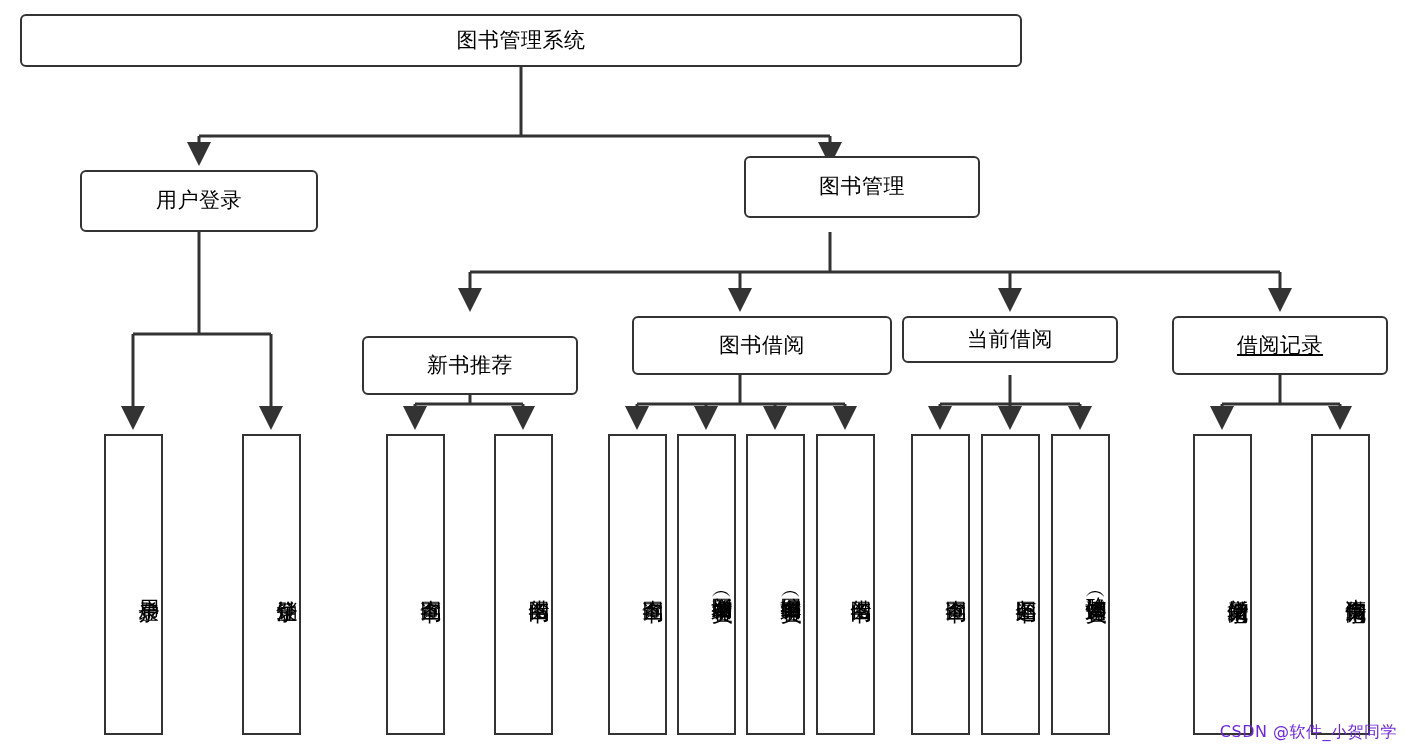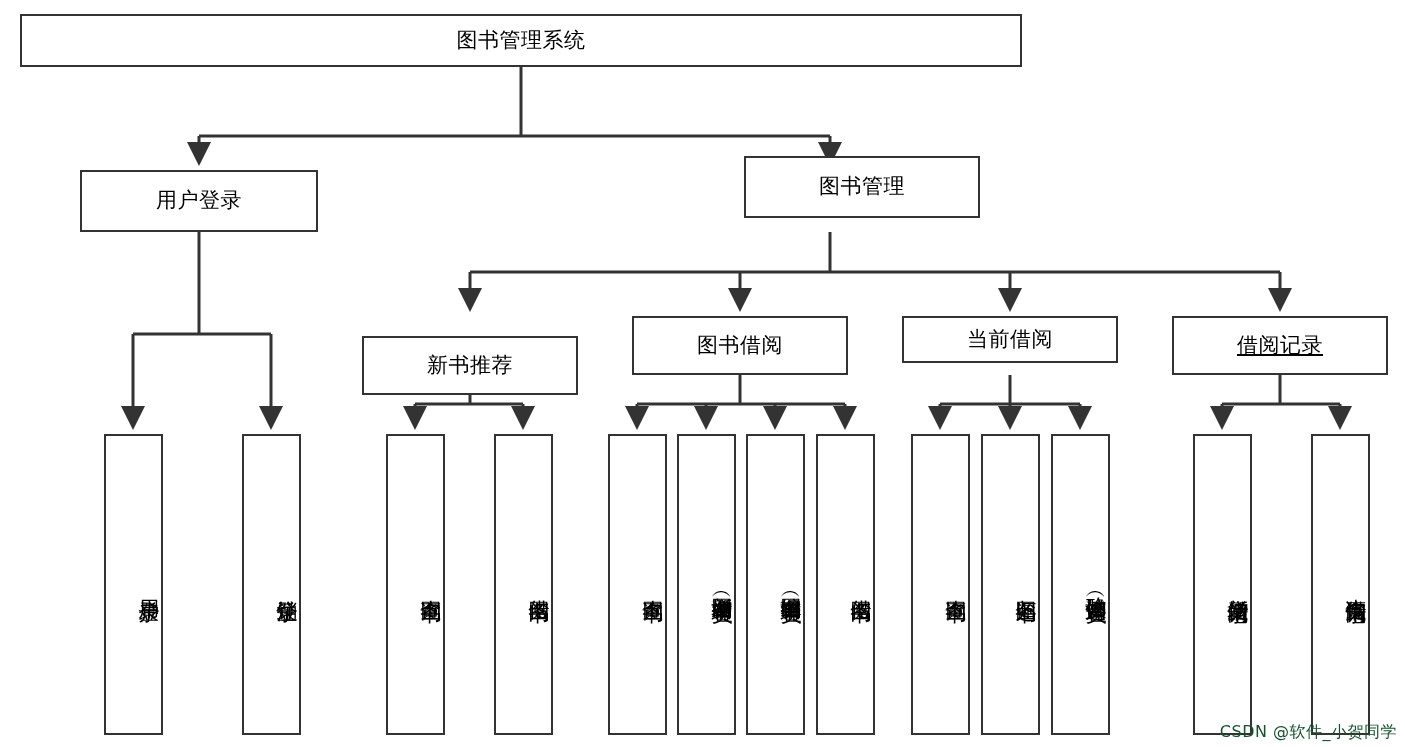--- a/index.html
+++ b/index.html
@@ -35,40 +35,41 @@
     align-items: center;
     justify-content: center;
     color: #000000;
     z-index: 2;
   }
   .node-h {
     font-size: 21px;
     line-height: 1.1;
     letter-spacing: 0.5px;
     white-space: nowrap;
+    border-radius: 6px;
   }
   .node-v {
     writing-mode: vertical-rl;
     text-orientation: upright;
     font-size: 21px;
     line-height: 1.22;
     letter-spacing: 1px;
     padding-top: 6px;
     padding-bottom: 6px;
     align-items: flex-start;
     justify-content: center;
     white-space: nowrap;
     overflow: hidden;
   }
   #watermark {
     position: absolute;
     right: 8px;
     bottom: 4px;
     font-size: 16px;
-    color: #14532d;
+    color: #6d28d9;
     z-index: 5;
     white-space: nowrap;
     letter-spacing: 0.5px;
   }
 </style>
 </head>
 <body>
 
 <div id="diagram-root">
 
@@ -121,21 +122,21 @@
       <path d="M 1340 404 L 1340 426" marker-end="url(#arrow)"></path>
     </g>
   </svg>
 
   <div class="node node-h" style="left:20px; top:14px; width:1002px; height:53px;">图书管理系统</div>
 
   <div class="node node-h" style="left:80px; top:170px; width:238px; height:62px;">用户登录</div>
   <div class="node node-h" style="left:712px; top:156px; width:236px; height:62px;margin-left:32px;">图书管理</div>
 
   <div class="node node-h" style="left:362px; top:336px; width:216px; height:59px;">新书推荐</div>
-  <div class="node node-h" style="left:632px; top:316px; width:216px; height:59px;">图书借阅</div>
+  <div class="node node-h" style="left:632px; top:316px; width:260px; height:59px;">图书借阅</div>
   <div class="node node-h" style="left:902px; top:316px; width:216px; height:47px;">当前借阅</div>
   <div class="node node-h" style="left:1172px; top:316px; width:216px; height:59px;text-decoration:underline;">借阅记录</div>
 
   <div class="node node-v" style="left:104px; top:434px; width:59px; height:301px;">用户登录</div>
   <div class="node node-v" style="left:242px; top:434px; width:59px; height:301px;">注销登录</div>
 
   <div class="node node-v" style="left:386px; top:434px; width:59px; height:301px;">查询图书</div>
   <div class="node node-v" style="left:494px; top:434px; width:59px; height:301px;">借阅图书</div>
 
   <div class="node node-v" style="left:608px; top:434px; width:59px; height:301px;">查询图书</div>

